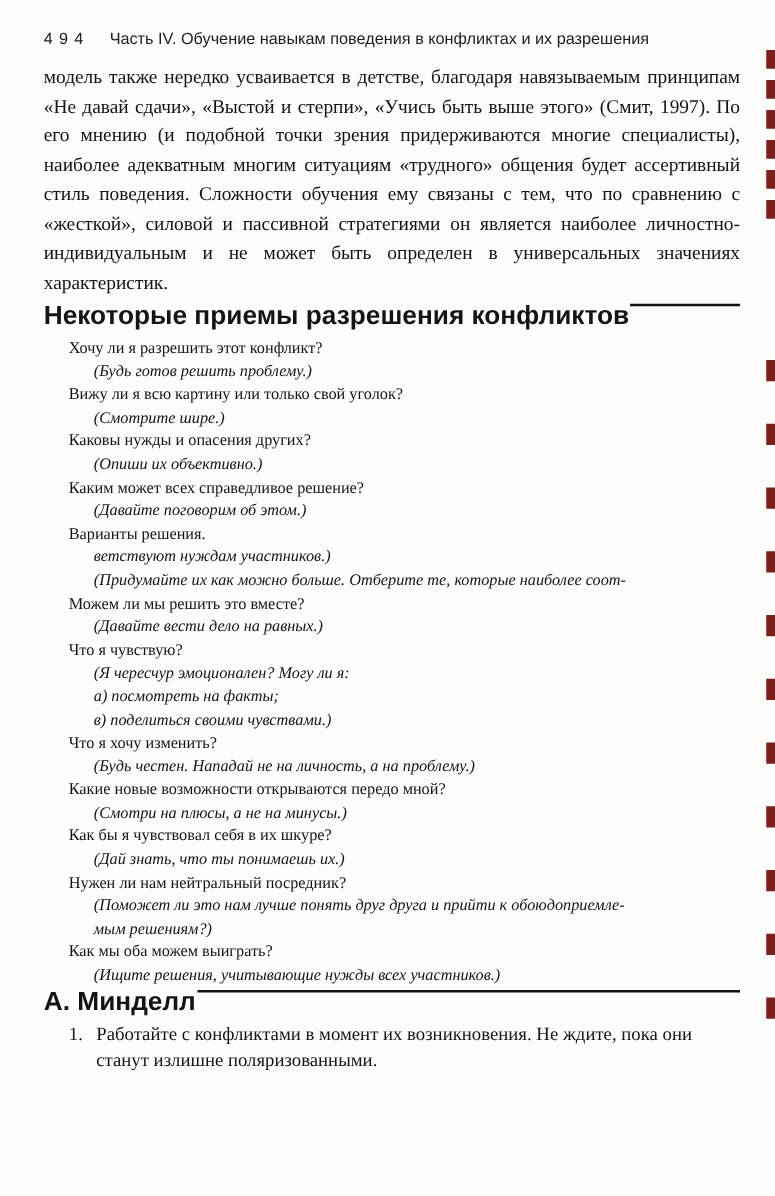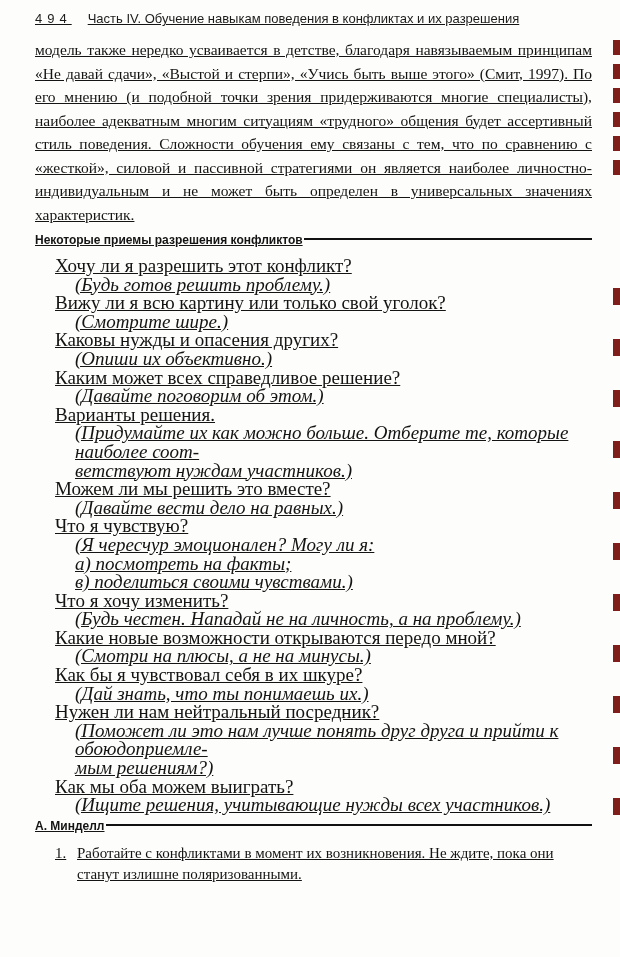--- a/index.html
+++ b/index.html
@@ -6,23 +6,22 @@
   body{
     width:620px;height:957px;
     background:#fdfdfb;
     color:#141414;
     font-family:"Liberation Serif", serif;
     position:relative;
     overflow:hidden;
   }
   .page{
     position:absolute;inset:0;
-    padding:8px 28px 0 35px;
+    padding:20px 28px 0 35px;
     box-sizing:border-box;
-    text-decoration:underline;
   }
   
   .running-header{
     font-family:"Liberation Sans", sans-serif;
     font-size:13px;
     color:#1c1c1c;
     display:flex;
     align-items:baseline;
     gap:16px;
     margin-top:3px;
@@ -39,36 +38,36 @@
   .h-bold{
     font-family:"Liberation Sans", sans-serif;
     font-weight:bold;
     font-size:15.5px;
     margin:20px 0 0 0;
     line-height:19px;
   }
   .ruled-heading{
     font-family:"Liberation Sans", sans-serif;
     font-weight:bold;
-    font-size:12px;
+    font-size:21px;
     line-height:19px;
     display:flex;
-    align-items:center;
+    align-items:flex-start;
   }
   .ruled-heading .rule{
     flex:1;
     border-bottom:2px solid #111;
     margin-bottom:3px;
     margin-left:1px;
   }
   .sub-ruled{margin-top:5px;}
   
   .qlist{
     margin-top:7px;
-    font-size:19px;
+    font-size:13px;
     line-height:18.6px;
   }
   .q{padding-left:20px;}
   .a{padding-left:40px;font-style:italic;}
   
   .section2-ruled{margin-top:2px;}
   .num-item{
     display:flex;
     margin-top:7px;
     padding-left:20px;
@@ -120,22 +119,22 @@
       <div class="a">(Опиши их объективно.)</div>
     </div>
 
     <div class="qa">
       <div class="q">Каким может всех справедливое решение?</div>
       <div class="a">(Давайте поговорим об этом.)</div>
     </div>
 
     <div class="qa">
       <div class="q">Варианты решения.</div>
+      <div class="a">ветствуют нуждам участников.)</div>
       <div class="a">(Придумайте их как можно больше. Отберите те, которые наиболее соот-</div>
-      <div class="a">ветствуют нуждам участников.)</div>
     </div>
 
     <div class="qa">
       <div class="q">Можем ли мы решить это вместе?</div>
       <div class="a">(Давайте вести дело на равных.)</div>
     </div>
 
     <div class="qa">
       <div class="q">Что я чувствую?</div>
       <div class="a">(Я чересчур эмоционален? Могу ли я:</div>

